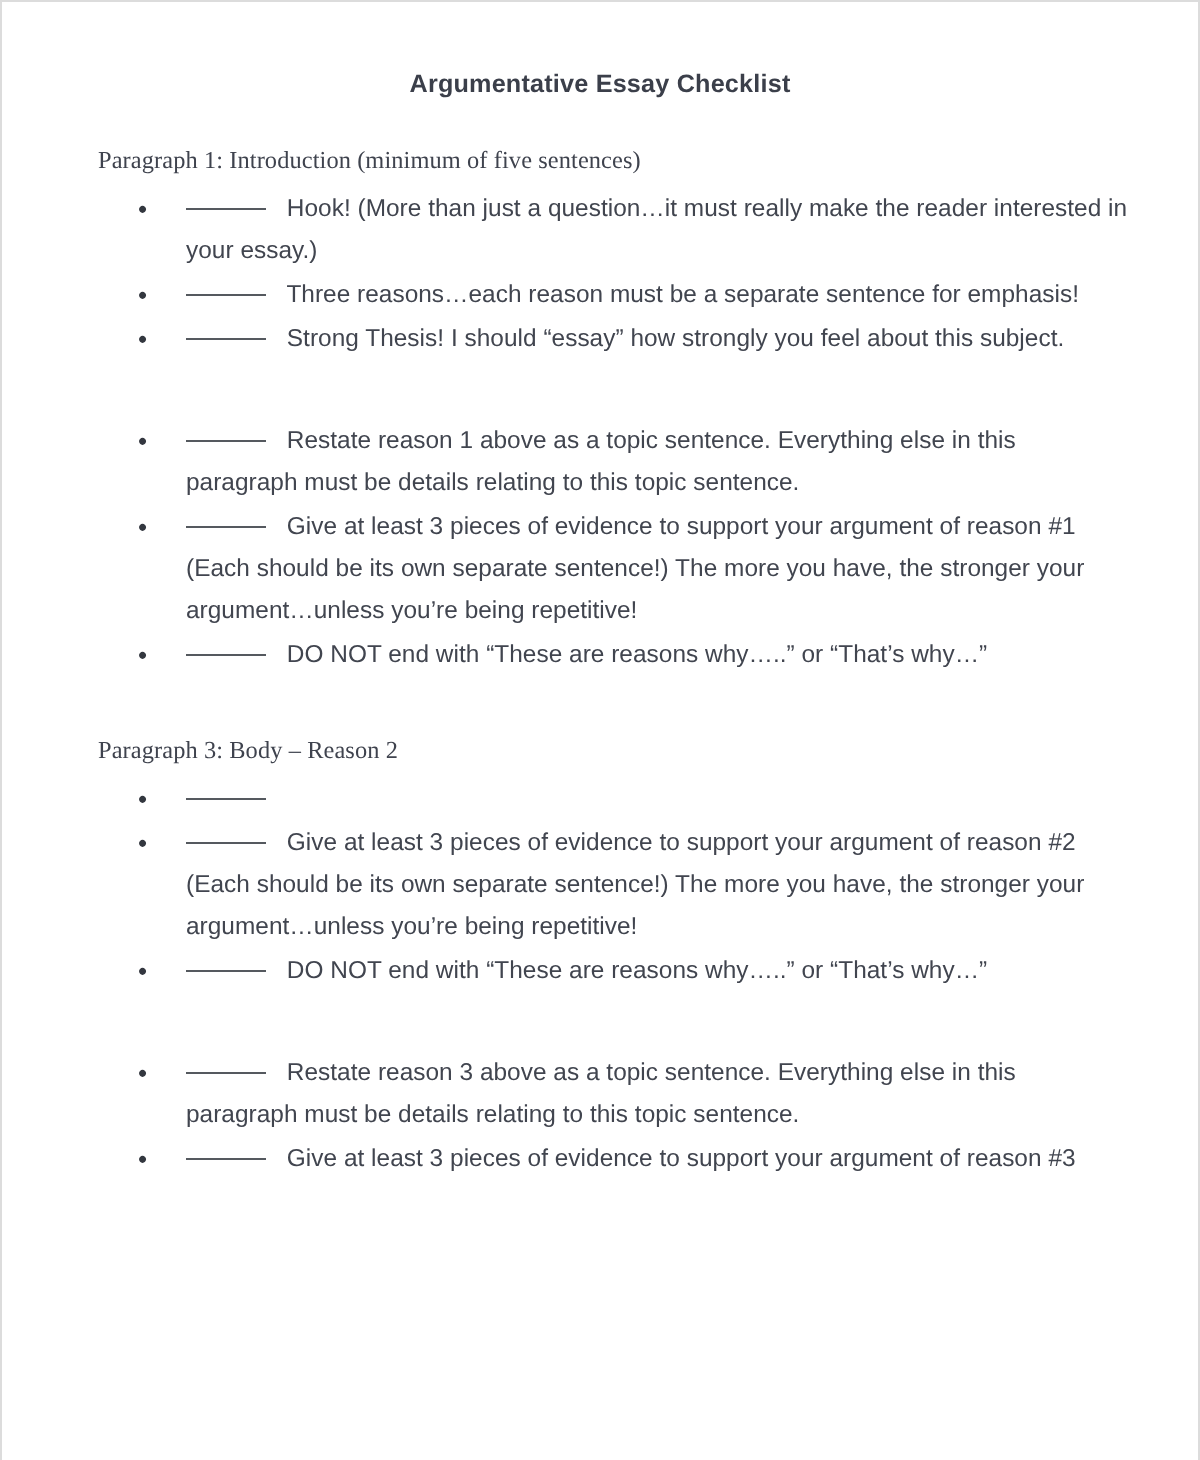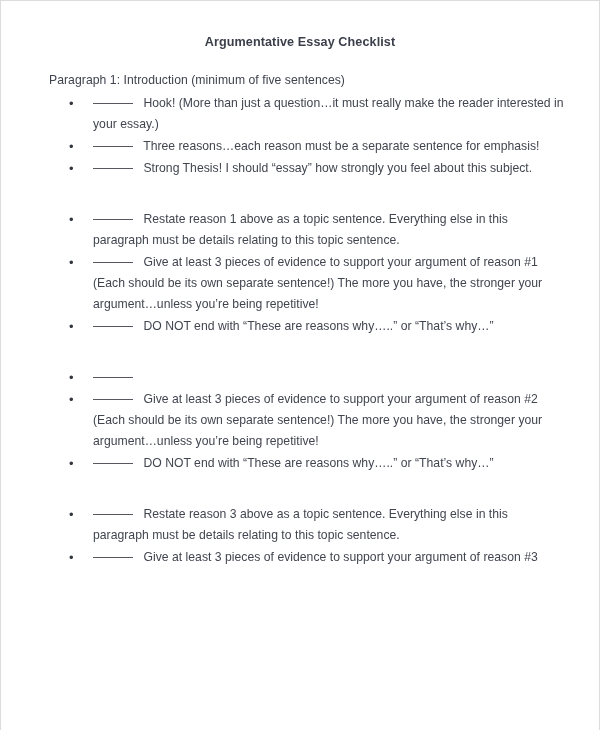--- a/index.html
+++ b/index.html
@@ -38,20 +38,21 @@
   }
   .section:first-of-type {
     margin-top: 24px;
   }
   .section-heading {
     font-size: 12.2px;
     font-weight: normal;
     color: #3f434e;
     margin: 0 0 6px 14px;
     letter-spacing: 0.05px;
+    font-family: Liberation Serif, serif;
   }
   .bullet-list {
     list-style: none;
     margin: 0;
     padding: 0;
   }
   .bullet-item {
     position: relative;
     font-size: 12.2px;
     line-height: 21px;
@@ -122,20 +123,21 @@
       </li>
       <li class="bullet-item">
         <span class="bullet-dot">•</span>
         <span class="blank-line"></span>
         <span class="bullet-text">DO NOT end with “These are reasons why…..” or “That’s why…”</span>
       </li>
     </ul>
   </div>
 
   <div class="section">
+    <div class="section-heading">Paragraph 3:  Body – Reason 2</div>
     <ul class="bullet-list">
       <li class="bullet-item">
         <span class="bullet-dot">•</span>
         <span class="blank-line"></span>
       </li>
       <li class="bullet-item">
         <span class="bullet-dot">•</span>
         <span class="blank-line"></span>
         <span class="bullet-text">Give at least 3 pieces of evidence to support your argument of reason #2 (Each should be its own separate sentence!)  The more you have, the stronger your argument…unless you’re being repetitive!</span>
       </li>

